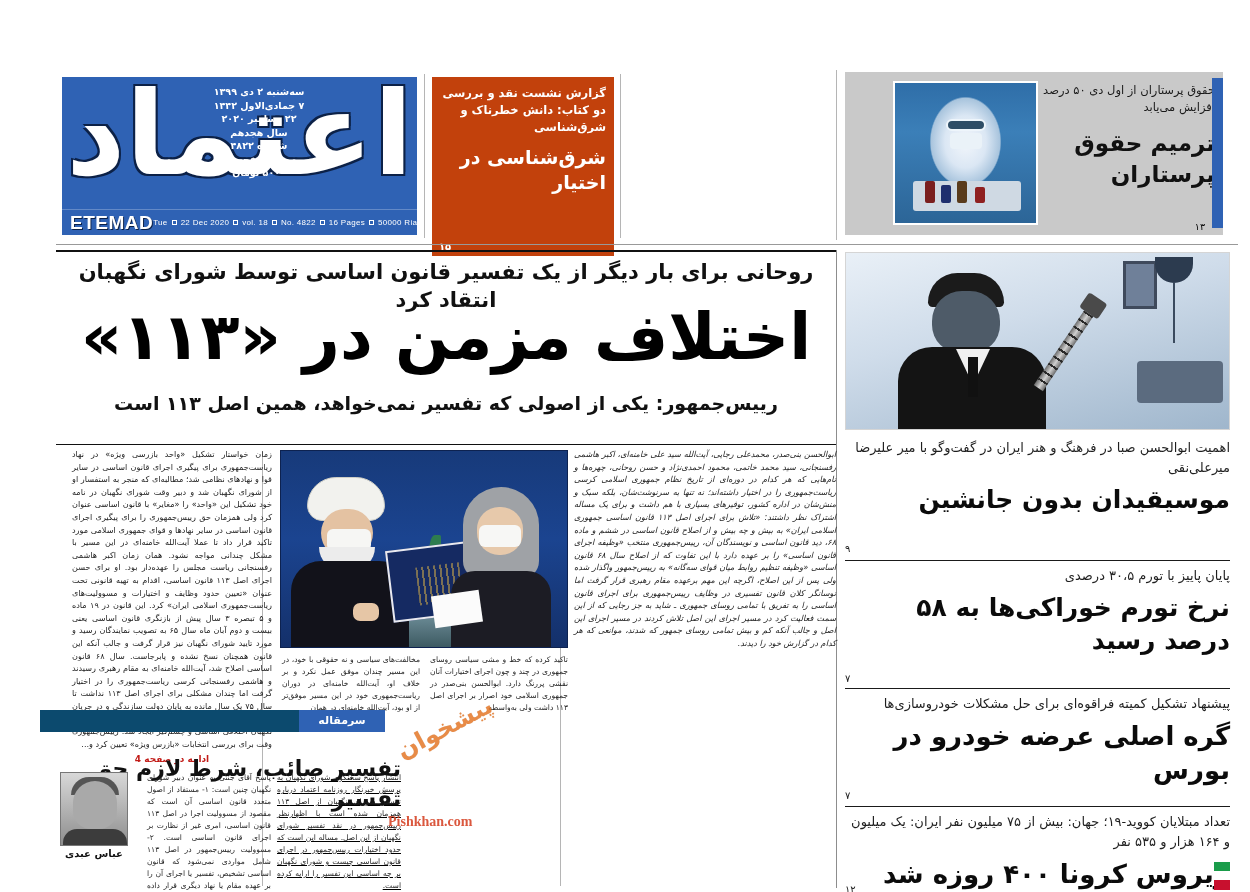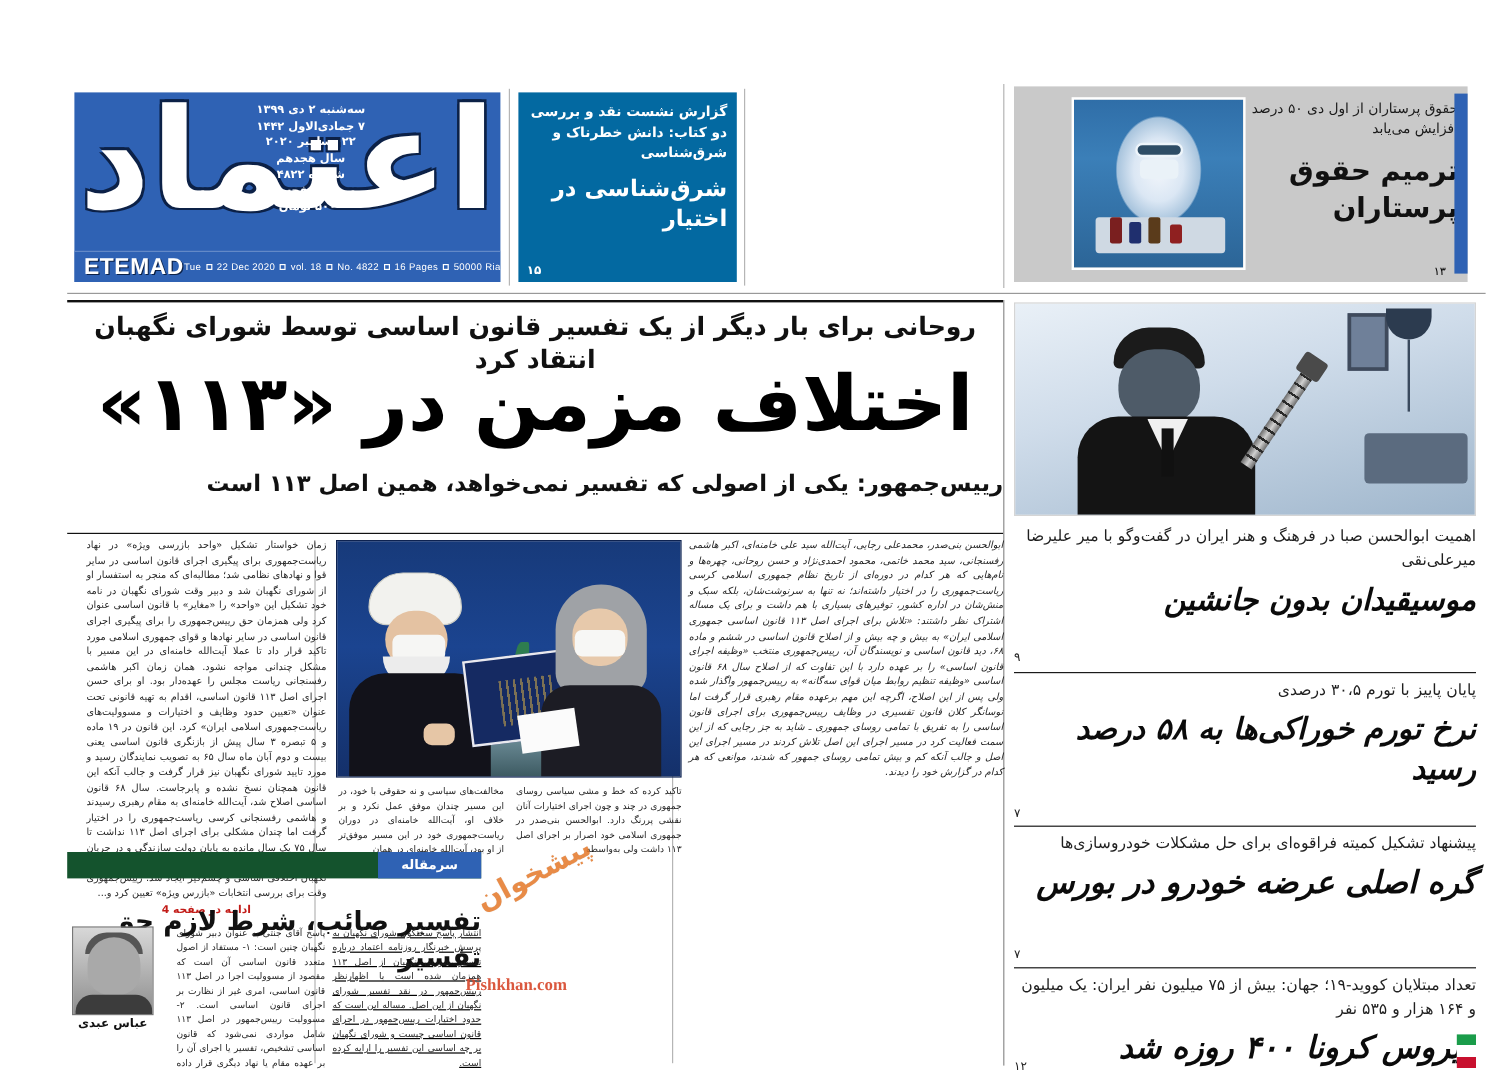--- a/index.html
+++ b/index.html
@@ -49,22 +49,22 @@
   }
   .latin-meta {
     color:#fff; font-size:8px; letter-spacing:0.3px;
     font-family:"Liberation Sans",sans-serif; white-space:nowrap;
   }
   .latin-meta span.sq { display:inline-block; width:5px; height:5px;
     border:1px solid #fff; margin:0 4px; vertical-align:middle; }
 
   
   .teaser-book {
-    position:absolute; left:432px; top:77px; width:182px; height:158px;
-    background:#0369a1; color:#fff; padding:8px 8px 22px 8px; direction:rtl;
+    position:absolute; left:432px; top:77px; width:182px; height:179px;
+    background:#c2410c; color:#fff; padding:8px 8px 22px 8px; direction:rtl;
     text-align:right;
   }
   .teaser-book .kicker { font-size:11.5px; line-height:17px; font-weight:700; }
   .teaser-book .title { font-size:19px; line-height:25px; font-weight:700; margin-top:9px; }
   .teaser-book .pg { position:absolute; left:7px; bottom:4px; font-size:10px; font-weight:700; }
 
   
   .teaser-jcpoa {
     position:absolute; left:625px; top:72px; width:198px; height:163px;
     direction:rtl; text-align:right; color:#111;
@@ -109,21 +109,21 @@
   .lead-kicker {
     position:absolute; left:0; top:6px; width:780px; text-align:center;
     direction:rtl; font-size:21px; font-weight:700; color:#111; line-height:28px;
   }
   .lead-title {
     position:absolute; left:0; top:44px; width:780px; text-align:center;
     direction:rtl; font-size:64px; font-weight:700; color:#000; line-height:82px;
     letter-spacing:-1px;
   }
   .lead-sub {
-    position:absolute; left:0; top:138px; width:780px; text-align:right;
+    position:absolute; left:0; top:138px; width:780px; text-align:center;
     direction:rtl; font-size:19px; font-weight:700; color:#111; line-height:26px;
   }
 
   
   .body-area { position:absolute; left:56px; top:448px; width:780px; height:440px; }
 
   .col-left  { position:absolute; right:564px; top:0; width:200px; }
   .col-mid   { position:absolute; right:268px; top:0; width:288px; }
   .col-right { position:absolute; right:0; top:0; width:262px;font-style:italic; }
 
@@ -172,21 +172,21 @@
   .lp-plant { position:absolute; right:112px; bottom:38px; width:42px; height:74px; }
   .lp-plant i { position:absolute; background:#2e7d4f; border-radius:50% 10% 50% 10%; }
   .lp-plant i:nth-child(1){left:16px;top:0;width:12px;height:34px;}
   .lp-plant i:nth-child(2){left:2px;top:16px;width:12px;height:30px;transform:rotate(-25deg);}
   .lp-plant i:nth-child(3){left:26px;top:20px;width:12px;height:30px;transform:rotate(25deg);}
   .lp-table { position:absolute; left:80px; bottom:0; width:150px; height:34px;
     background:linear-gradient(180deg,#6f8f9a,#3d5a62);}
 
   
   .editorial { position:absolute; left:0; top:262px; width:345px; height:178px; }
-  .ed-bar { position:absolute; right:0; top:0; width:345px; height:22px; background:#14532d; }
+  .ed-bar { position:absolute; right:16px; top:0; width:345px; height:22px; background:#0c4a6e; }
   .ed-bar-label { position:absolute; right:0; top:0; width:86px; height:22px; background:#2f62b4;
     color:#fff; font-size:11px; font-weight:700; line-height:22px; text-align:center; direction:rtl; }
   .ed-title { position:absolute; right:0; top:26px; width:345px; text-align:right;
     direction:rtl; font-size:22px; font-weight:700; color:#111; line-height:30px;margin-top:18px; }
   .ed-author-photo {
     position:absolute; left:4px; top:62px; width:68px; height:74px;
     background:linear-gradient(180deg,#d8d8d8,#8e8e8e);
     border:1px solid #777; overflow:hidden;
   }
   .ed-author-photo .hd { position:absolute; left:12px; top:8px; width:44px; height:48px;
@@ -232,21 +232,21 @@
     background:#2c3b4f; border-radius:0 0 20px 20px;}
   .sp-lamp:after { content:""; position:absolute; left:18px; top:26px; width:2px; height:60px;
     background:#3a4a5e;}
   .sp-tv { position:absolute; right:6px; bottom:26px; width:86px; height:42px;
     background:#5b6b7f; border-radius:4px;}
 
   .side-item { position:absolute; left:5px; width:385px; }
   .side-rule { position:absolute; left:5px; width:385px; height:1px; background:#1a1a1a; }
   .si-kicker { direction:rtl; text-align:right; font-size:13px; line-height:20px; color:#1f1f1f; }
   .si-title  { direction:rtl; text-align:right; font-size:25px; line-height:33px;
-    font-weight:700; color:#0b0b0b; margin-top:5px;font-style:italic; }
+    font-weight:700; color:#0b0b0b; margin-top:5px; }
   .si-title.lg { font-size:26px; line-height:34px; }
   .si-page { position:absolute; left:0; font-size:10px; color:#222; }
 
   .flag-mini { position:absolute; left:374px; bottom:2px; width:16px; height:28px;
     background:linear-gradient(180deg,#1a9c4a 0 33%, #ffffff 33% 66%, #c8102e 66% 100%); }
 
   
   .rule-main-top { position:absolute; left:56px; top:250px; width:780px; height:2px; background:#111; }
   .rule-main-bot { position:absolute; left:56px; top:444px; width:780px; height:1px; background:#111; }
   .rule-top-band { position:absolute; left:56px; top:244px; width:1182px; height:1px; background:#999; }

